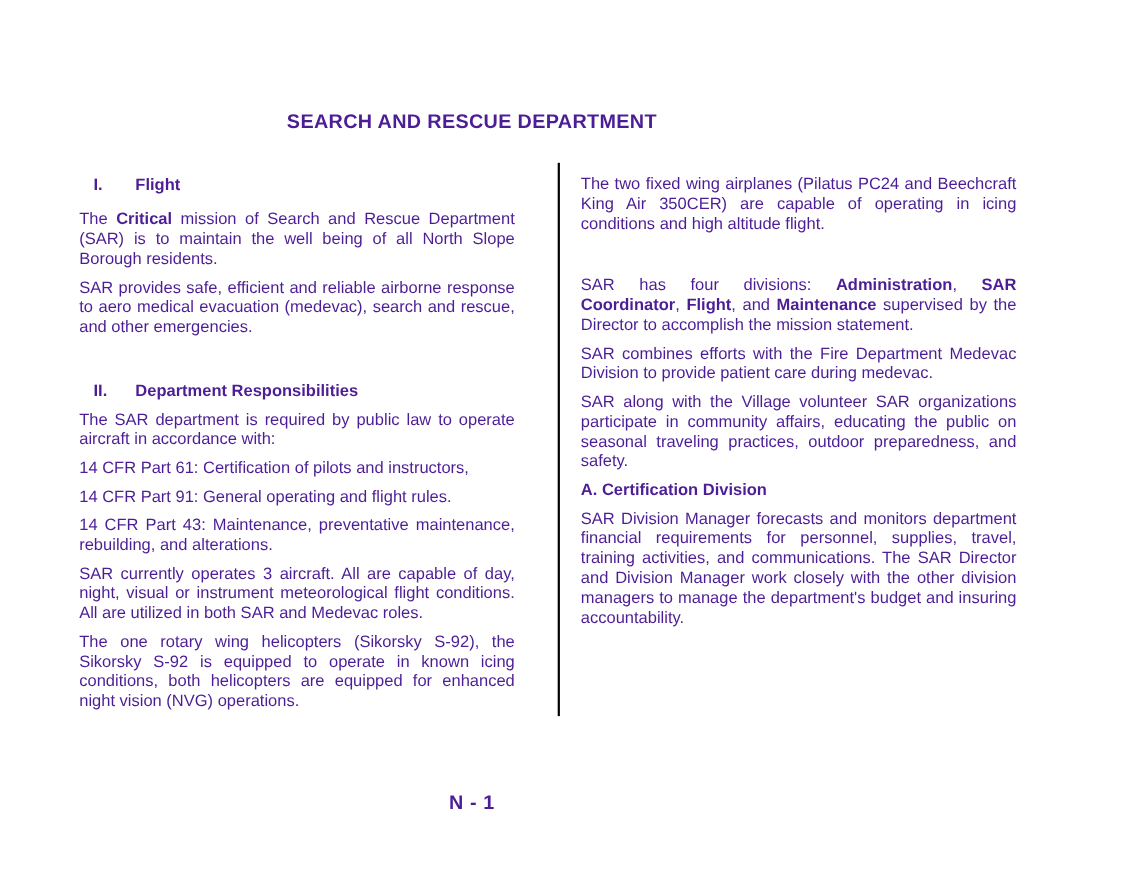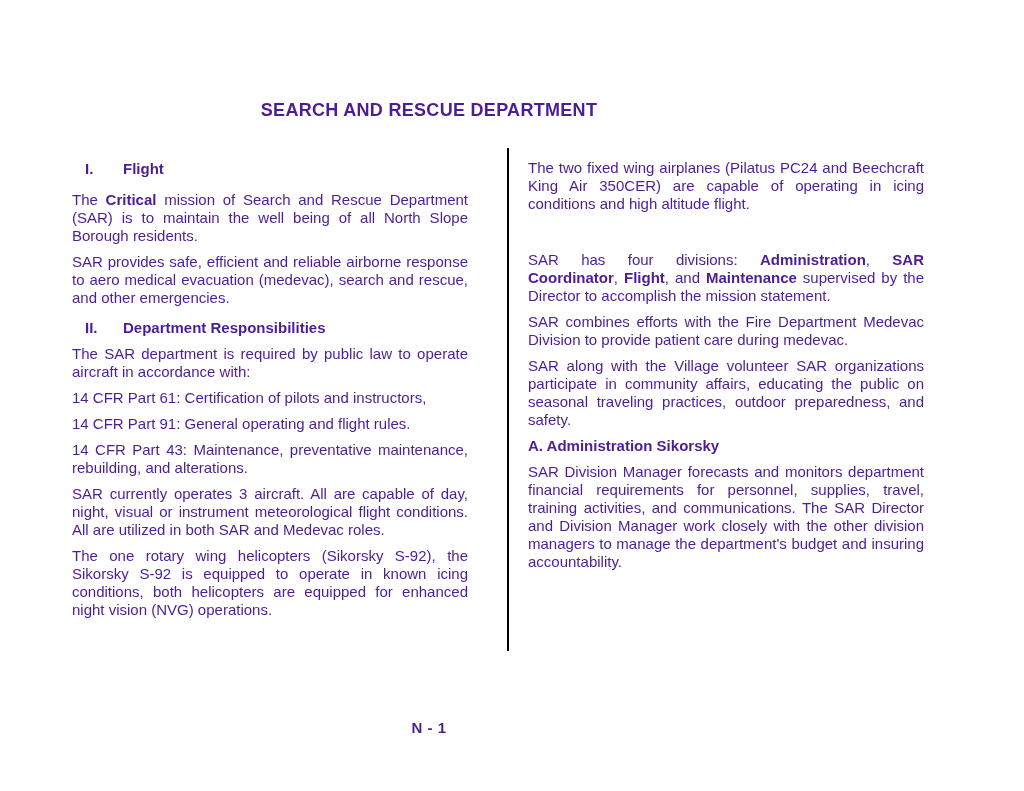--- a/index.html
+++ b/index.html
@@ -46,27 +46,27 @@
     line-height: 18px;
     text-align: left;
     margin: 0 0 8px 0;
   }
   .heading .numeral {
     display: inline-block;
     width: 38px;
     margin-left: 13px;
   }
   .h-mission { margin-bottom: 13px; }
-  .h-resp    { margin-top: 12px; margin-bottom: 8px; }
+  .h-resp    { margin-top: 40px; margin-bottom: 8px; }
   .gap-before { margin-top: 38px; }
   .page-footer {
     position: absolute;
     top: 719px; left: 0; width: 100%;
     text-align: center;
-    font-size: 15px;
+    font-size: 18px;
     font-weight: 700;
     letter-spacing: 0.5px;
   }
 </style>
 </head>
 <body>
 
 <div class="page">
 
   <div class="doc-title">SEARCH AND RESCUE DEPARTMENT</div>
@@ -106,21 +106,21 @@
 
     <p class="para">The two fixed wing airplanes (Pilatus PC24 and Beechcraft King Air 350CER) are capable of operating in icing conditions and high altitude flight.</p>
 
     <p class="para gap-before"><span>SAR has four divisions: </span><span class="b">Administration</span><span>, </span><span class="b">SAR Coordinator</span><span>, </span><span class="b">Flight</span><span>, and </span><span class="b">Maintenance</span><span> supervised by the Director to accomplish the mission statement.</span></p>
 
 
     <p class="para">SAR combines efforts with the Fire Department Medevac Division to provide patient care during medevac.</p>
 
     <p class="para">SAR along with the Village volunteer SAR organizations participate in community affairs, educating the public on seasonal traveling practices, outdoor preparedness, and safety.</p>
 
-    <div class="heading">A. Administration Sikorsky</div>
+    <div class="heading">A. Certification Division</div>
 
     <p class="para">SAR Division Manager forecasts and monitors department financial requirements for personnel, supplies, travel, training activities, and communications.  The SAR Director and Division Manager work closely with the other division managers to manage the department's budget and insuring accountability.</p>
 
   </div>
 
   <div class="page-footer">N - 1</div>
 
 </div>
 
 </body></html>

